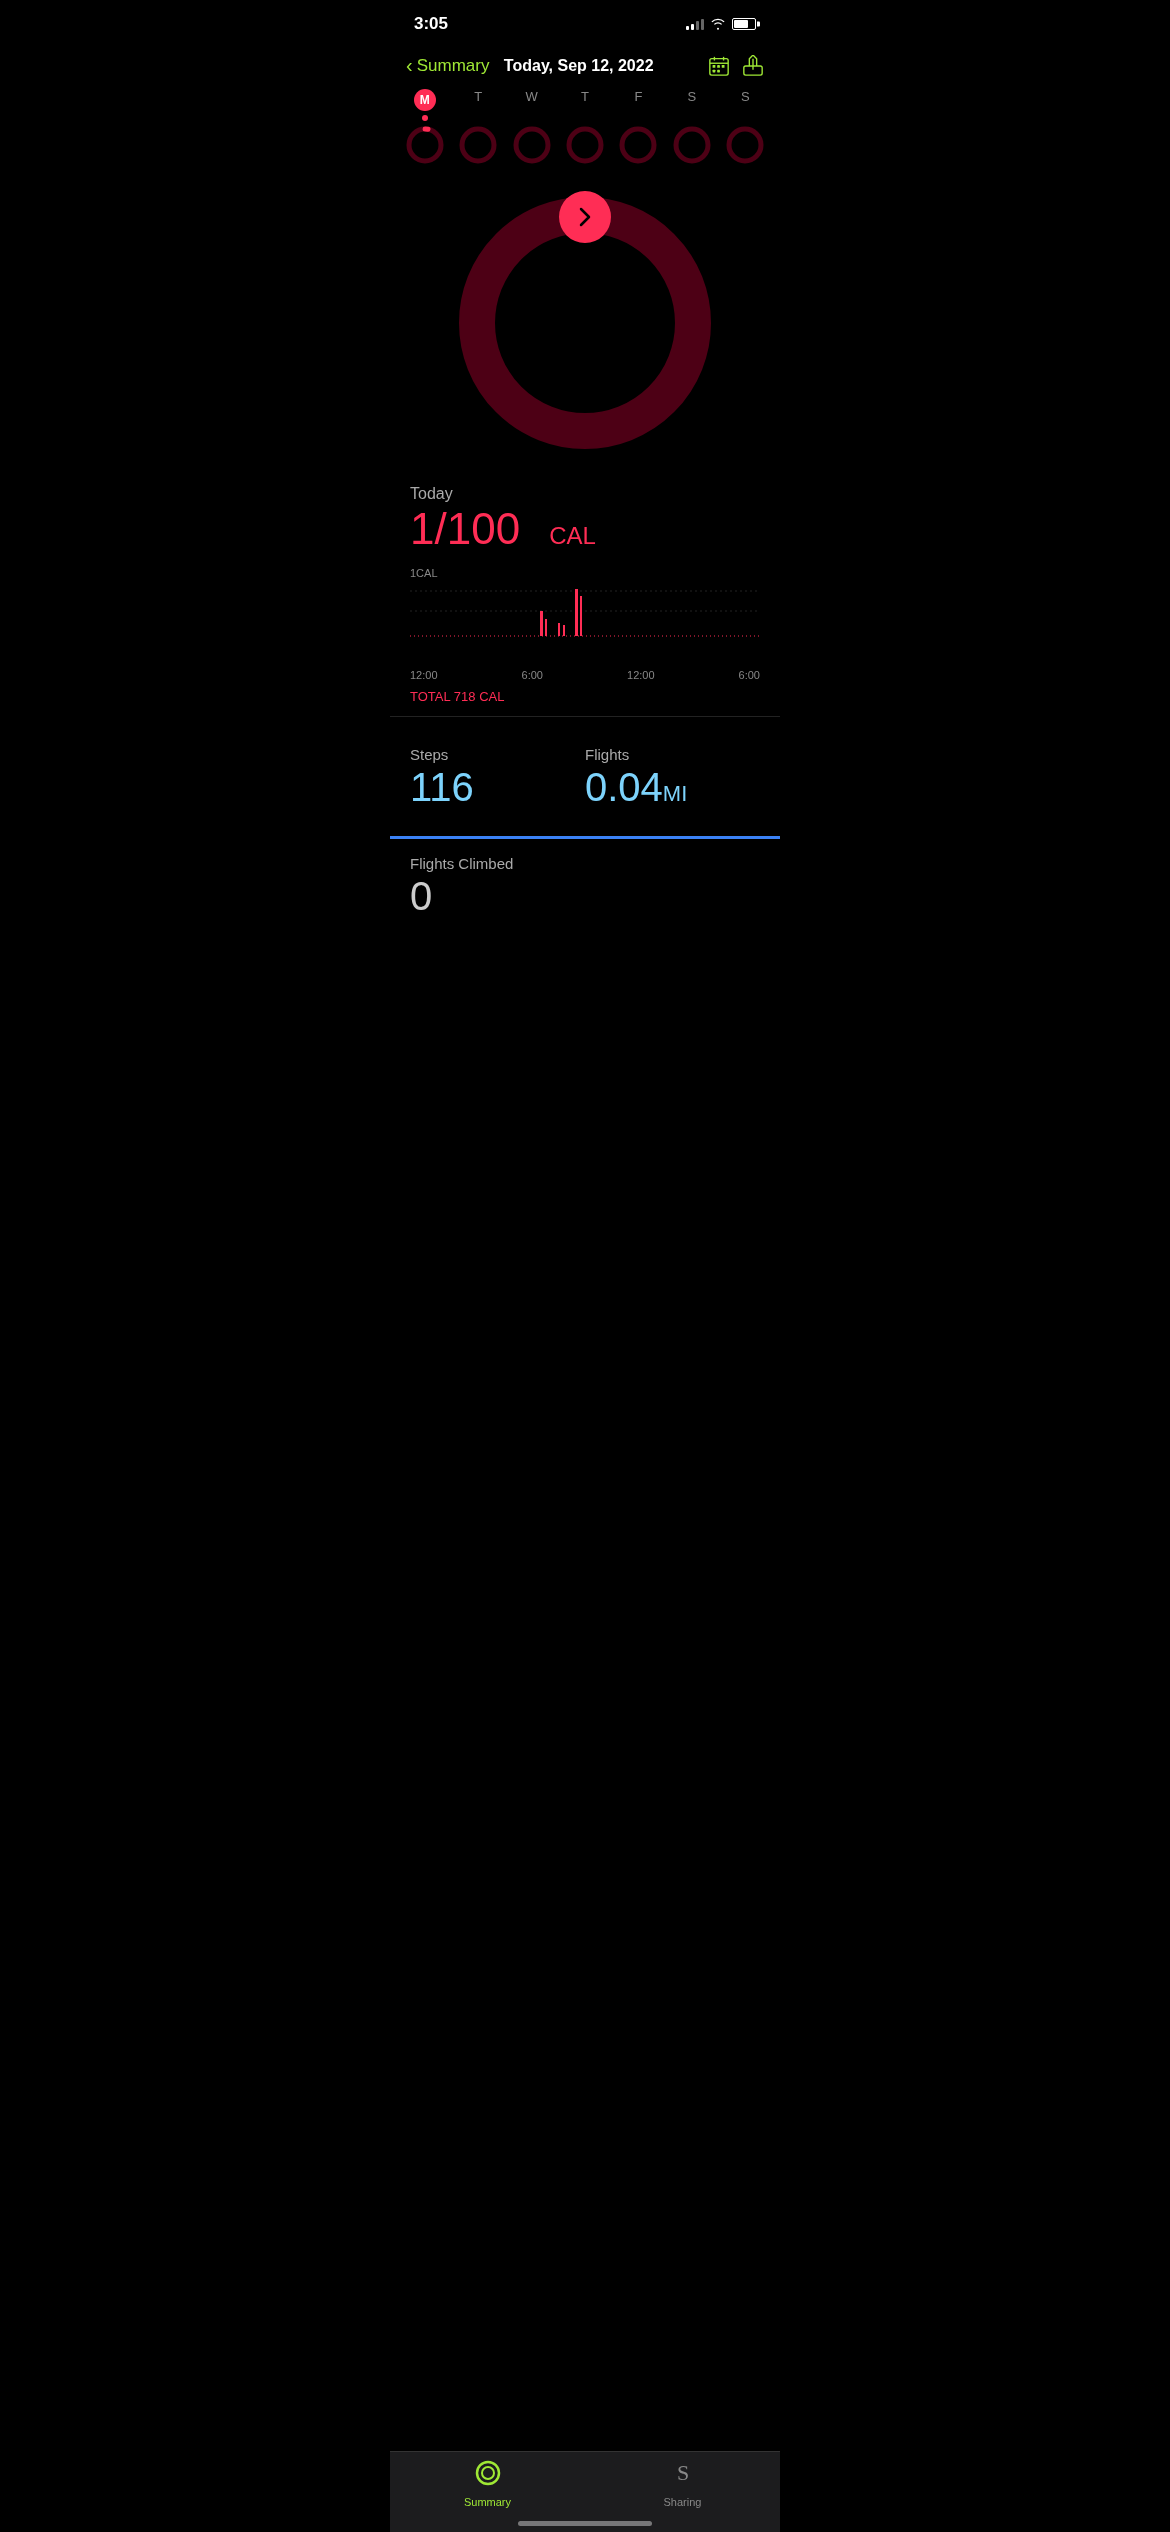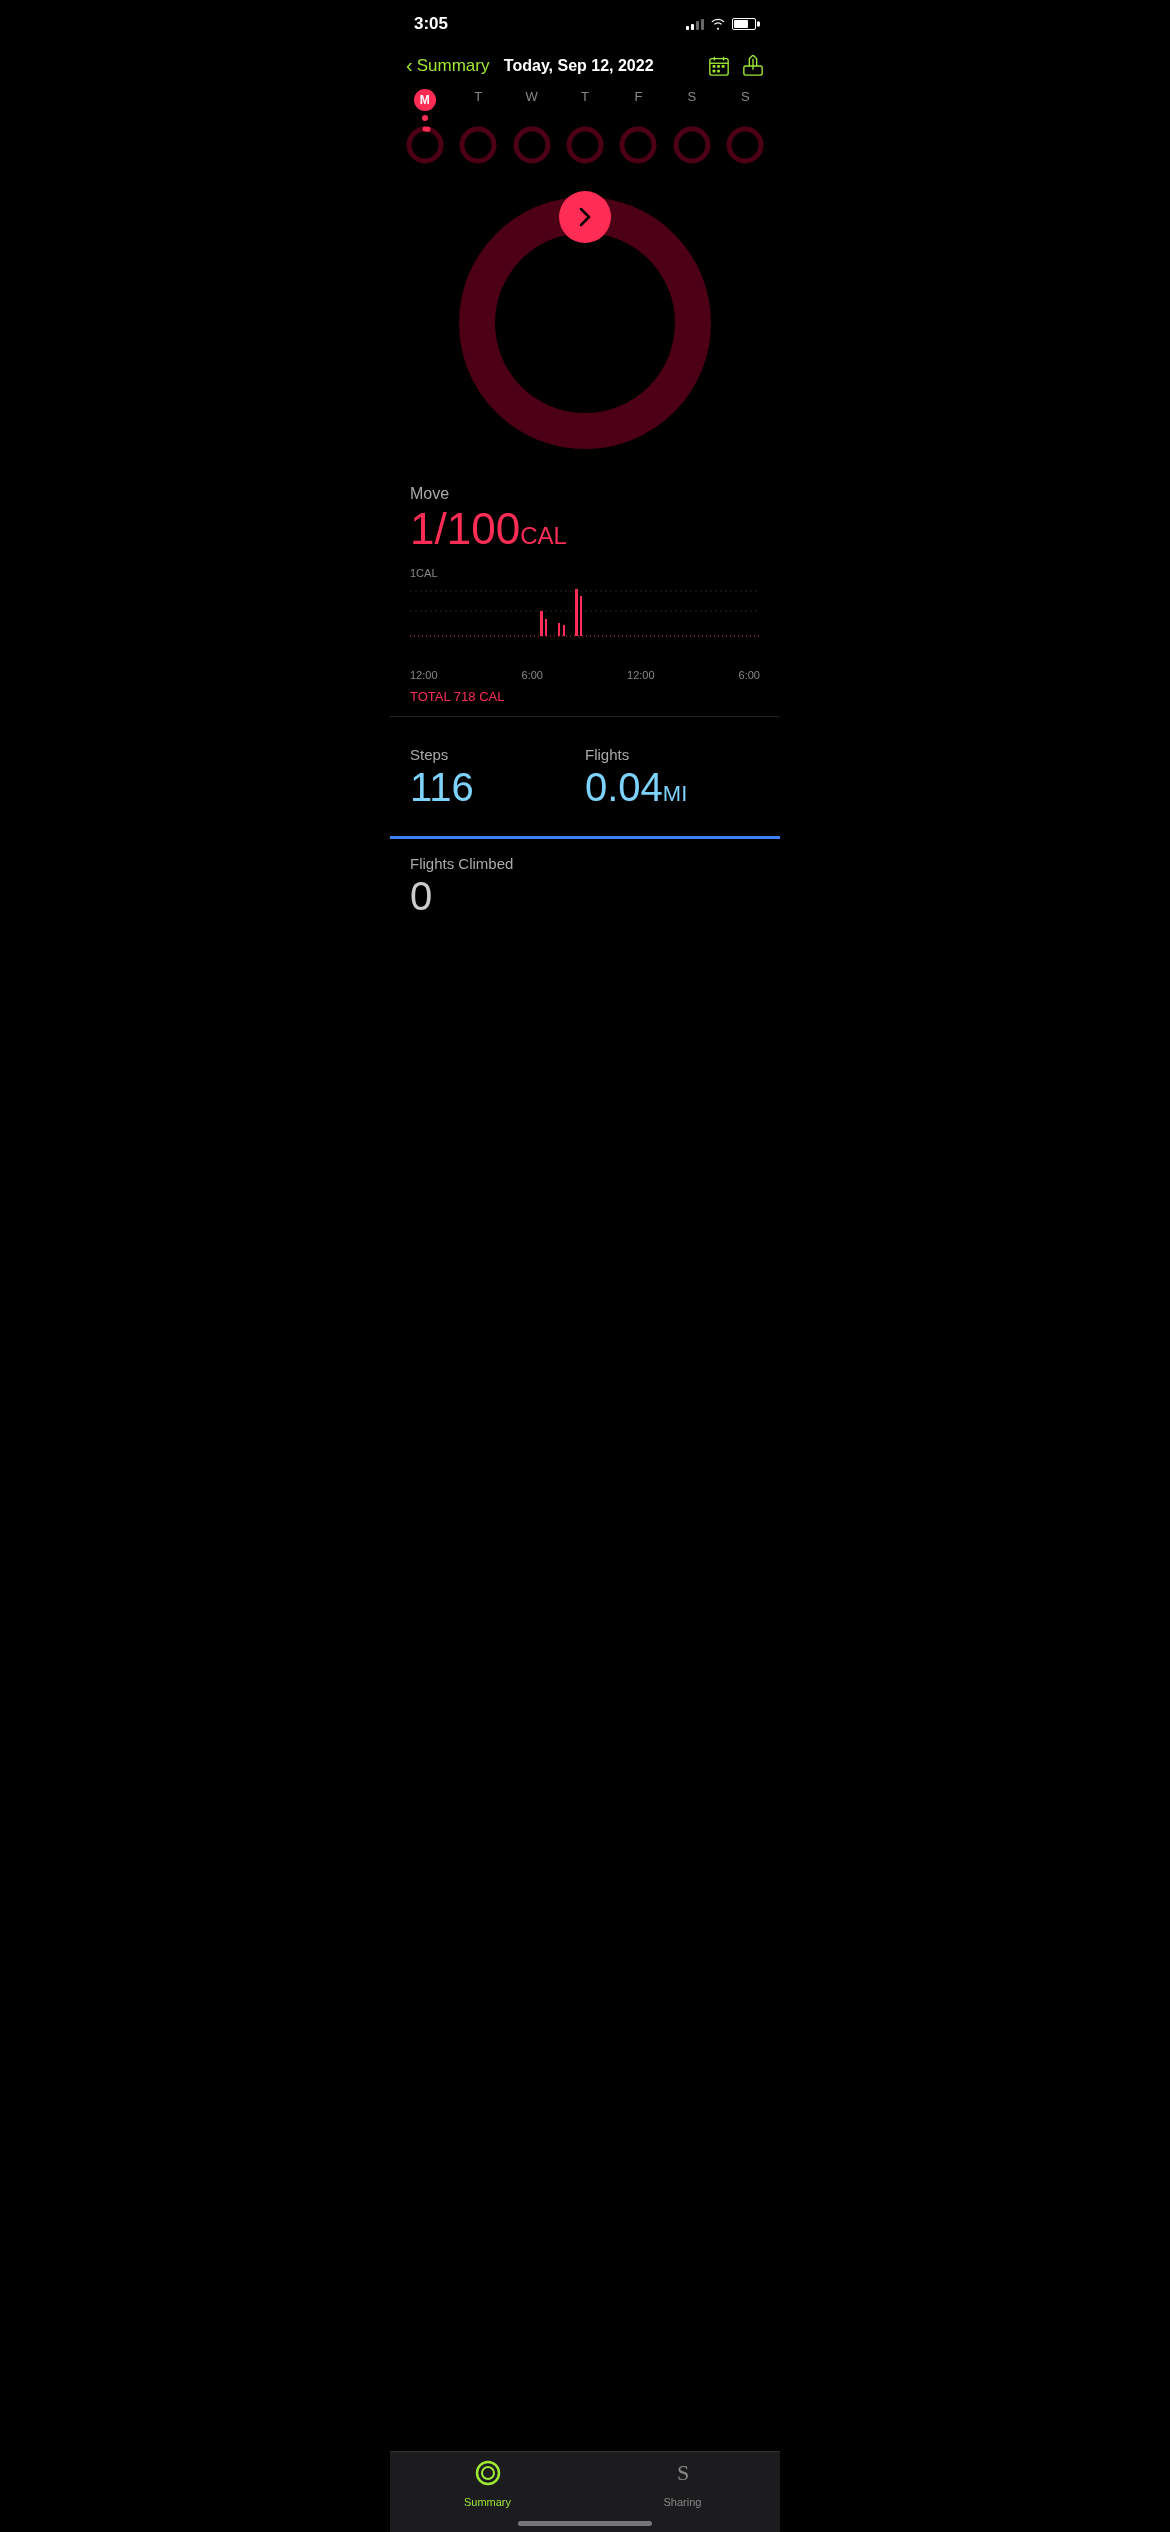--- a/index.html
+++ b/index.html
@@ -209,20 +209,21 @@
     }
     .move-value {
       font-size: 44px;
       font-weight: 300;
       color: #FF2D55;
       line-height: 1;
     }
     .move-value .move-unit {
       font-size: 24px;
       font-weight: 400;
+      margin-left: 29px;
     }
 
     
     .chart-container {
       padding: 8px 20px 4px;
       position: relative;
     }
     .chart-label-top {
       font-size: 11px;
       color: #888;
@@ -481,21 +482,21 @@
     <circle cx="130" cy="130" r="108" fill="none" stroke="#FF2D55" stroke-width="36" stroke-dasharray="7 672" stroke-dashoffset="170" stroke-linecap="round"></circle>
   </svg>
   <div class="arrow-circle-btn">
     <svg viewBox="0 0 24 24" fill="#000">
       <path d="M8 4l8 8-8 8" stroke="#000" stroke-width="2.5" stroke-linecap="round" stroke-linejoin="round" fill="none"></path>
     </svg>
   </div>
 </div>
 
 <div class="move-section">
-  <div class="move-label">Move</div>
+  <div class="move-label">Today</div>
   <div style="display:flex; align-items:baseline; gap:0;">
     <span class="move-value">
       <span>1</span><span>/</span><span>100</span><span class="move-unit">CAL</span>
     </span>
   </div>
 </div>
 
 <div class="chart-container">
   <div class="chart-label-top">1CAL</div>
   <div class="chart-area">

